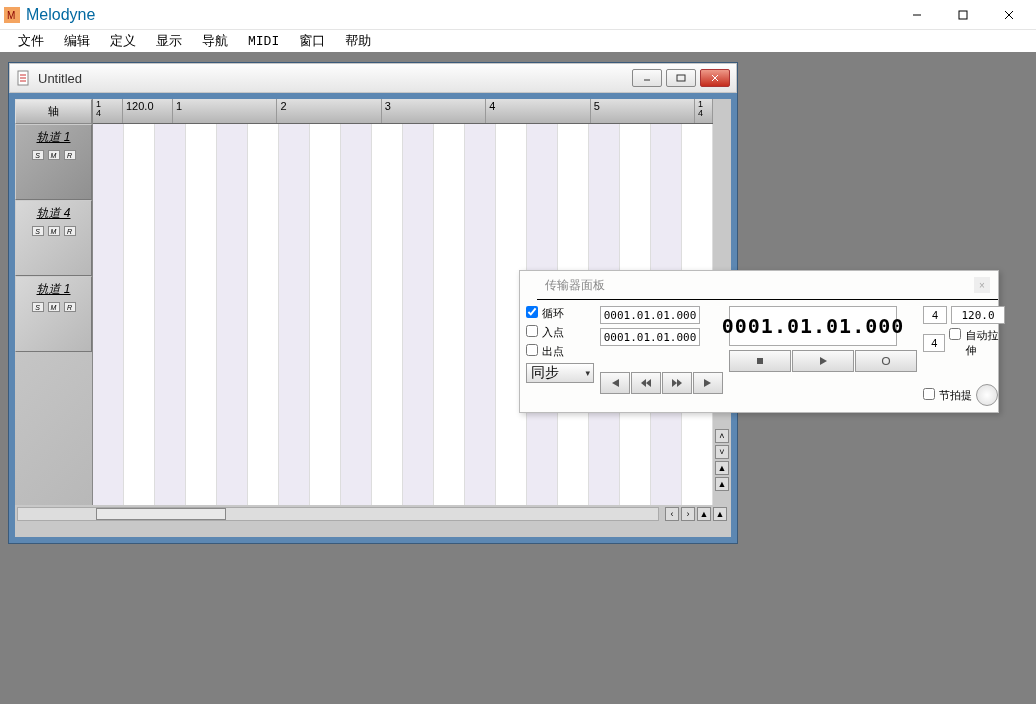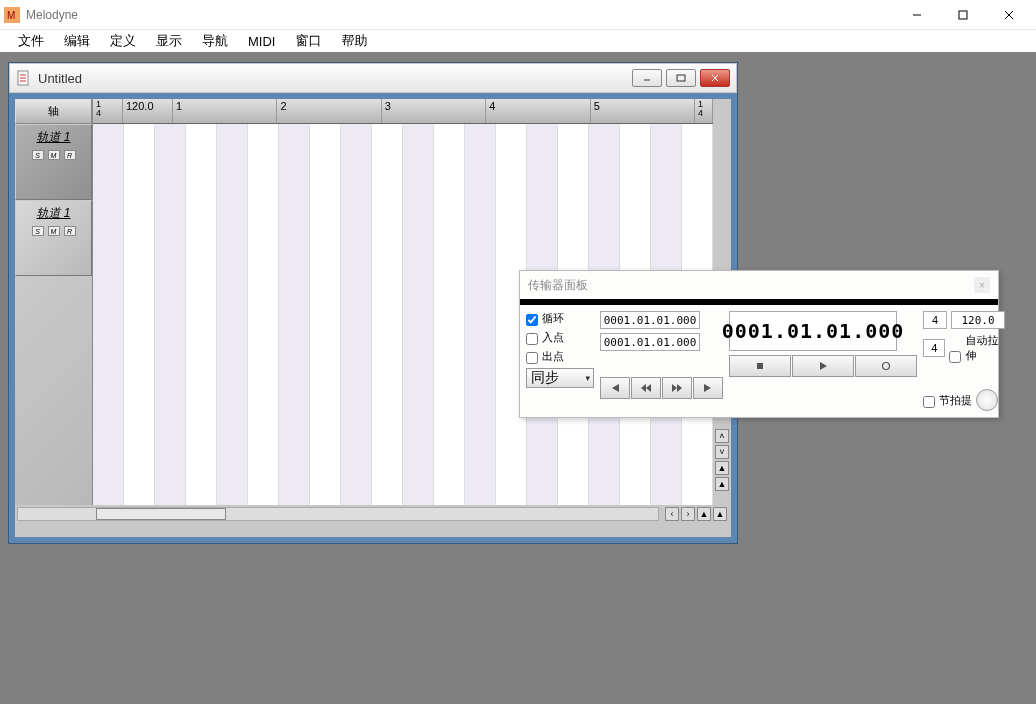--- a/index.html
+++ b/index.html
@@ -1,24 +1,24 @@
 <!DOCTYPE html>
 <html><head>
 <meta charset="utf-8">
 <style>
 * { box-sizing: border-box; margin: 0; padding: 0; font-family: "Microsoft YaHei", Arial, sans-serif; }
 body { background: #fff; width: 1036px; height: 704px; overflow: hidden; position: relative; }
 
 .titlebar { height: 30px; display: flex; align-items: center; padding: 0 4px; background: #fff; border-bottom: 1px solid #e5e5e5; }
 .titlebar .app-icon { width: 16px; height: 16px; margin-right: 6px; }
-.titlebar .title { font-size: 12px; color: #737373; flex: 1; }
+.titlebar .title { font-size: 16px; color: #0369a1; flex: 1; }
 .titlebar .winbtn { width: 46px; height: 28px; display: flex; align-items: center; justify-content: center; font-size: 11px; color: #000; cursor: default; }
 
 .menubar { height: 22px; display: flex; align-items: center; padding: 0 8px; gap: 0; background: #fff; font-size: 13px; }
-.menubar .menuitem { padding: 2px 10px; cursor: default; }
+.menubar .menuitem { padding: 2px 10px; cursor: default; font-family: Liberation Mono, monospace; }
 
 .workspace { background: #808080; width: 100%; height: 664px; position: relative; padding-top: 10px; padding-left: 8px; }
 
 .docwin { width: 730px; background: #5c87b2; border: 1px solid #3a5a7a; }
 .doc-titlebar { height: 30px; background: linear-gradient(#fdfdfd, #e6e6e6); border: 1px solid #c7c7c7; display: flex; align-items: center; padding: 0 6px; }
 .doc-titlebar .doc-icon { width: 16px; height: 16px; margin-right: 6px; }
 .doc-titlebar .doc-title { font-size: 13px; color: #333; flex: 1; }
 .doc-titlebar .doc-btn { width: 30px; height: 18px; margin-left: 4px; border: 1px solid #888; border-radius: 2px; background: linear-gradient(#fafafa,#e2e2e2); display: flex; align-items: center; justify-content: center; font-size: 10px; }
 .doc-titlebar .doc-btn.close { background: linear-gradient(#e98,#c42b1c); color:#fff; border-color:#a33; }
 
@@ -52,25 +52,25 @@
 .vscroll-ctrl .vbtn { width:14px; height:14px; background:#ddd; border:1px solid #888; font-size:9px; display:flex; align-items:center; justify-content:center; }
 
 .bottom-bar { height: 18px; background: #c8c8c8; display: flex; align-items: center; }
 .hscroll { flex:1; height:14px; background:#ddd; border:1px solid #aaa; margin: 2px; position:relative; }
 .hscroll-thumb { position:absolute; left:78px; width:130px; top:0; bottom:0; background:#e8e8e8; border:1px solid #888; }
 .bottom-ctrl { display:flex; gap:2px; padding: 0 4px; align-items:center; }
 .bottom-ctrl .hbtn { width:14px; height:14px; background:#ddd; border:1px solid #888; font-size:9px; display:flex; align-items:center; justify-content:center; }
 
 
 .transport { position: absolute; left: 519px; top: 218px; width: 480px; background: #fdfdfc; border: 1px solid #bbb; box-shadow: 2px 2px 6px rgba(0,0,0,0.2); }
-.transport-title { height: 24px; display:flex; align-items:center; padding: 14px 8px; font-size:12px; color:#888; border-bottom:6px solid #000000; }
+.transport-title { height: 24px; display:flex; align-items:center; padding: 14px 8px; font-size:12px; color:#888; border-bottom:1px solid #000000;margin-left:17px; }
 .transport-title .tclose { margin-left:auto; width:16px; height:16px; background:#eee; display:flex; align-items:center; justify-content:center; font-size:10px; color:#aaa; }
 .transport-body { padding: 6px; display:flex; gap:6px; font-size:11px; }
 .tp-col { display:flex; flex-direction:column; gap:4px; }
-.tp-check { display:flex; align-items:flex-end; gap:4px; }
+.tp-check { display:flex; align-items:flex-start; gap:4px; }
 .tp-check input { width:12px; height:12px; }
 .tp-field { width:100px; height:18px; border:1px solid #aaa; background:#fff; text-align:center; font-family: monospace; font-size:11px; display:flex; align-items:center; justify-content:center; }
 .tp-big { width:168px; height:40px; border:1px solid #aaa; background:#fff; font-family: monospace; font-size:20px; font-weight:bold; display:flex; align-items:center; justify-content:center; letter-spacing:1px; }
 .tp-small { width:24px; height:18px; border:1px solid #aaa; background:#fff; text-align:center; font-size:11px; display:flex; align-items:center; justify-content:center; }
 .tp-tempo { width:54px; height:18px; border:1px solid #aaa; background:#fff; text-align:center; font-family:monospace; font-size:11px; display:flex; align-items:center; justify-content:center; }
 .tp-select { width:68px; height:20px; border:1px solid #999; background:linear-gradient(#fff,#e0e0e0); font-size:14px; display:flex; align-items:center; padding:0 4px; position:relative; }
 .tp-select::after { content:"▾"; position:absolute; right:3px; font-size:9px; color:#333; }
 .tp-btns { display:flex; gap:1px; }
 .tp-btn { width:30px; height:22px; border:1px solid #999; background:linear-gradient(#fafafa,#dcdcdc); display:flex; align-items:center; justify-content:center; }
 .tp-btn.wide { width:62px; }
@@ -141,20 +141,28 @@
         </div>
     </div>
     <div class="doc-body">
       <div class="editor">
         <div class="top-area">
           <div class="tracklist">
             <div class="track-header">轴</div>
 
           <div class="track selected">
                 <div class="track-name">轨道 1</div>
+    <div class="track-smr">
+      <span>S</span>
+      <span>M</span>
+      <span>R</span>
+    </div>
+              </div>
+              <div class="track">
+                <div class="track-name">轨道 4</div>
     <div class="track-smr">
       <span>S</span>
       <span>M</span>
       <span>R</span>
     </div>
               </div>
               <div class="track">
                 <div class="track-name">轨道 1</div>
     <div class="track-smr">
       <span>S</span>

